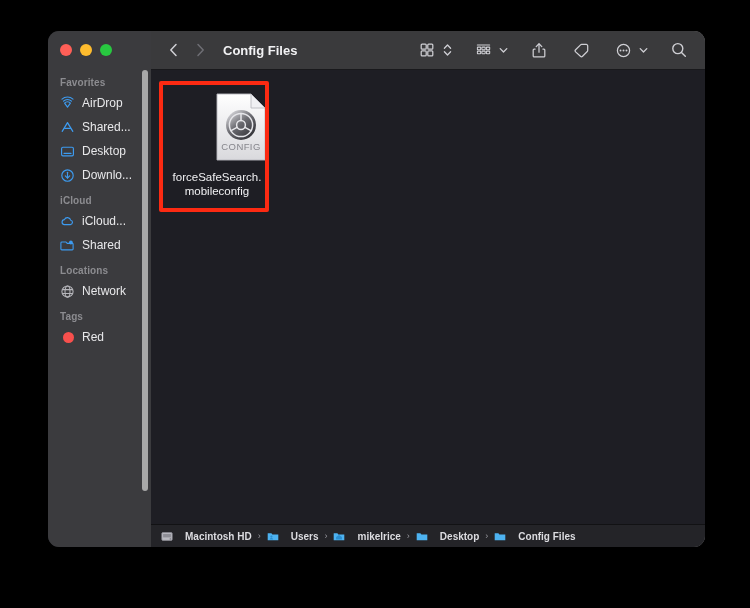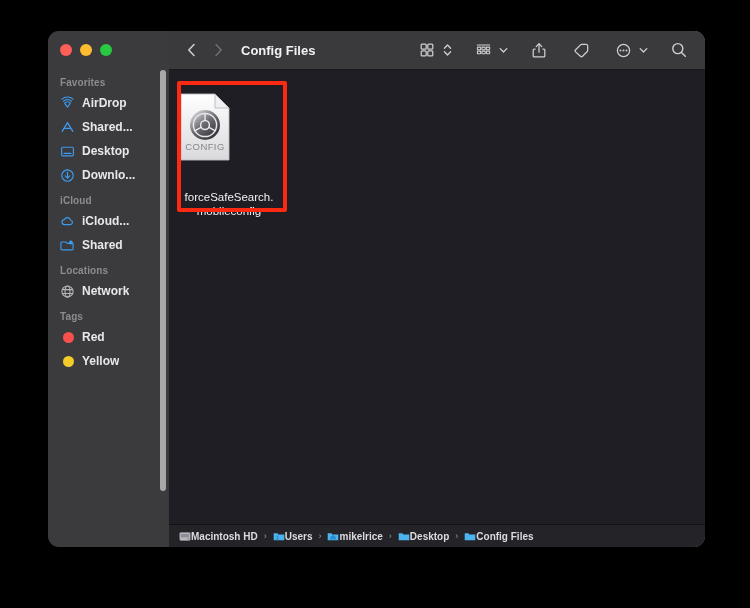--- a/index.html
+++ b/index.html
@@ -30,21 +30,21 @@
     flex-direction: column;
   }
   .window-body {
     flex: 1;
     display: flex;
     min-height: 0;
   }
 
   
   .sidebar {
-    width: 121px;
+    width: 103px;
     background: #3b3b3e;
     position: relative;
     flex-shrink: 0;
     overflow: hidden;
     padding-top: 0;
   }
   .traffic-lights {
     height: 38px;
     display: flex;
     align-items: center;
@@ -81,21 +81,21 @@
   }
   .sb-icon {
     width: 15px;
     height: 15px;
     flex-shrink: 0;
     display: flex;
     align-items: center;
     justify-content: center;
   }
   .sb-icon svg { display: block; }
-  .sb-label { overflow: hidden; text-overflow: clip; font-weight: bold; }
+  .sb-label { overflow: hidden; text-overflow: clip; }
 
   .tag-dot {
     width: 11px;
     height: 11px;
     border-radius: 50%;
     display: block;
     margin-left: 2px;
   }
 
   .sb-scrollbar {
@@ -176,25 +176,24 @@
     box-sizing: border-box;
   }
   .file-item {
     position: absolute;
     left: 8px;
     top: 11px;
     width: 110px;
     height: 131px;
     display: flex;
     flex-direction: column;
-    align-items: flex-start;
+    align-items: flex-end;
     justify-content: flex-start;
     box-sizing: border-box;
     padding-top: 11px;
-    gap: 20px;
   }
   .file-icon-wrap {
     width: 56px;
     height: 70px;
     position: relative;
   }
   .file-label {
     margin-top: 8px;
     color: #f0f0f2;
     font-size: 11.5px;
@@ -211,21 +210,21 @@
     border-top: 1px solid #121214;
     display: flex;
     align-items: center;
     padding-left: 10px;
     gap: 4px;
     flex-shrink: 0;
   }
   .crumb {
     display: flex;
     align-items: center;
-    gap: 0;
+    gap: 12px;
     color: #dcdce0;
     font-size: 10px;
     font-weight: bold;
     white-space: nowrap;
   }
   .crumb-icon { width: 12px; height: 11px; display: flex; align-items: center; }
   .crumb-icon svg { display: block; }
   .crumb-sep {
     color: #9a9aa0;
     font-size: 9px;
@@ -327,26 +326,20 @@
         <span class="sb-label">Network</span>
       </div>
 
       <div class="sb-section">Tags</div>
 
       <div class="sb-item">
         <span class="sb-icon">
           <span class="tag-dot" style="background:#f8504d"></span>
         </span>
         <span class="sb-label">Red</span>
-      </div>
-      <div class="sb-item">
-        <span class="sb-icon">
-          <span class="tag-dot" style="background:#f5cb2a"></span>
-        </span>
-        <span class="sb-label">Yellow</span>
       </div>
 
       <div class="sb-scrollbar"></div>
     </div>
 
     <div class="right-pane">
 
       <div class="toolbar">
 
         <div class="nav-btn">

